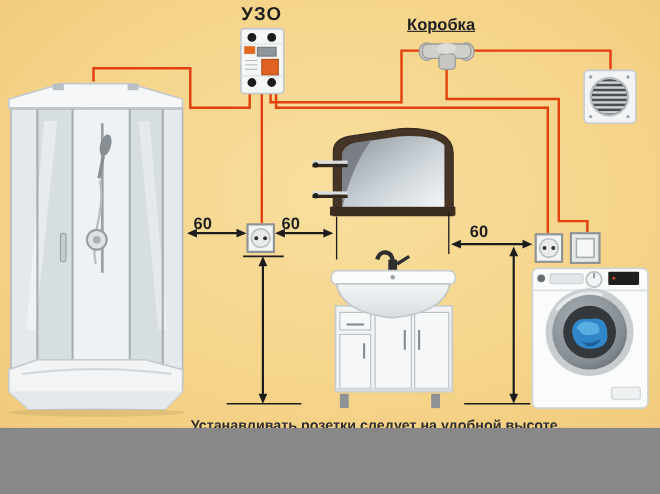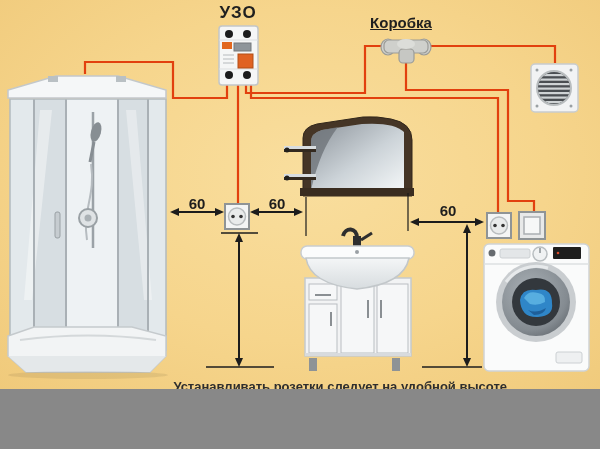--- a/index.html
+++ b/index.html
@@ -6,21 +6,21 @@
   .scene{
     position:relative;width:600px;height:389px;overflow:hidden;
     background:radial-gradient(ellipse at 50% 45%, #f9de9e 0%, #f6d58c 55%, #f0ca7b 100%);
     font-family:"Liberation Sans", sans-serif;
     padding-left:16px;
   }
   .scene svg{position:absolute;left:0;top:0;}
   .lbl{position:absolute;font-weight:700;color:#1f1f1f;text-align:center;line-height:1;}
   .lbl-rcd{left:198px;top:4px;width:80px;font-size:17px;letter-spacing:1px;}
   .lbl-box{left:361px;top:15px;width:80px;font-size:15px;text-decoration:underline;}
-  .dim-lbl{position:absolute;font-weight:700;color:#1d1d1d;font-size:15px;text-align:center;line-height:1;}
+  .dim-lbl{position:absolute;font-weight:700;color:#1d1d1d;font-size:15px;text-align:left;line-height:1;}
   .dim-left{left:176px;top:196px;width:42px;}
   .dim-mid{left:256px;top:196px;width:42px;}
   .dim-right{left:427px;top:203px;width:42px;}
   .caption{
     position:absolute;left:82px;top:379px;width:520px;text-align:center;
     font-size:13px;font-weight:700;color:#2e2e2e;
   }
 </style>
 </head>
 <body>

